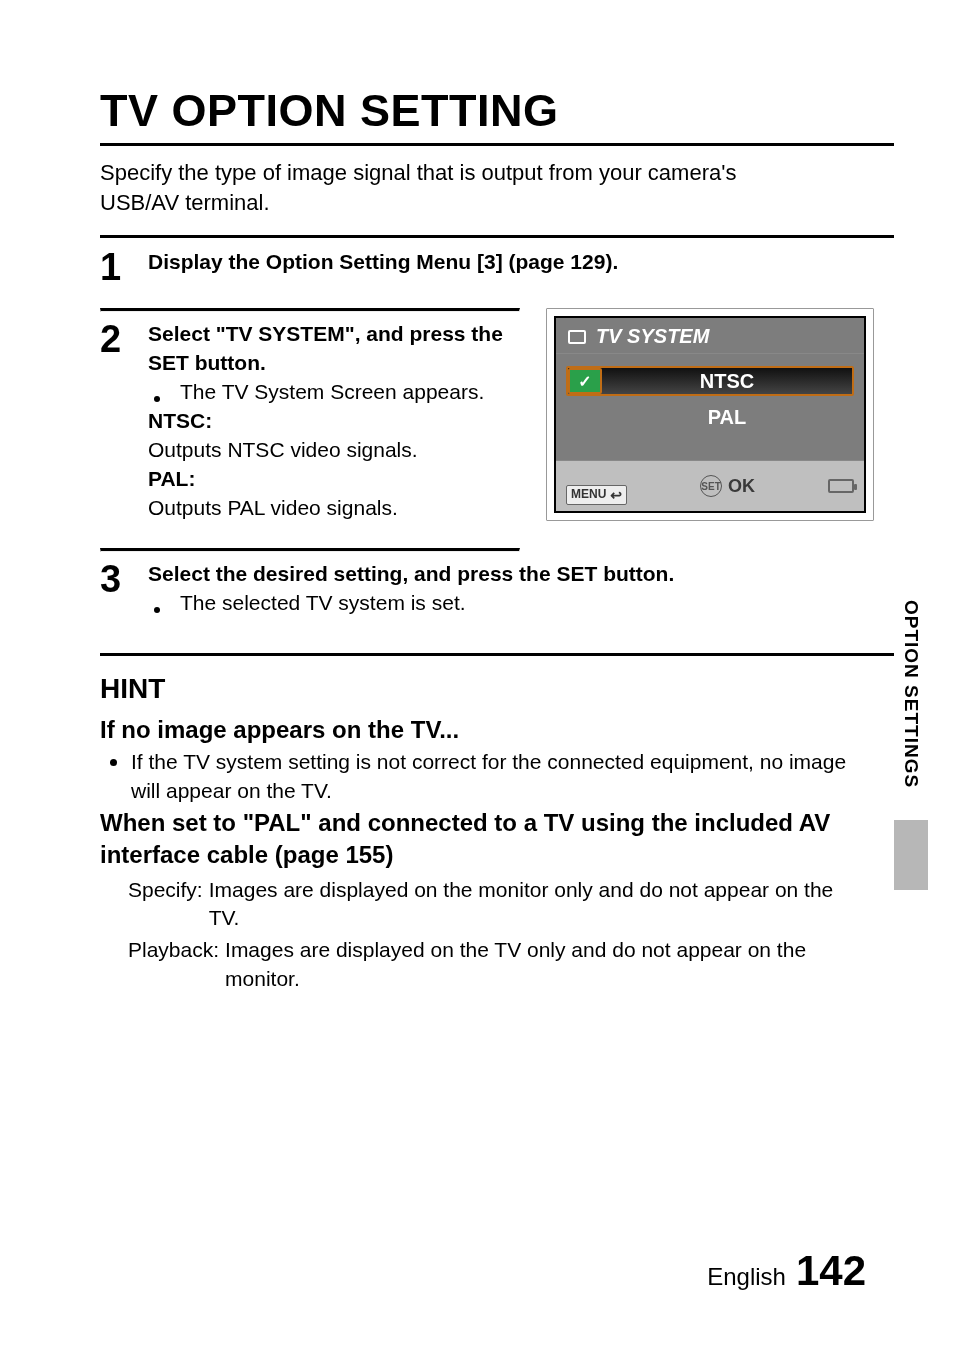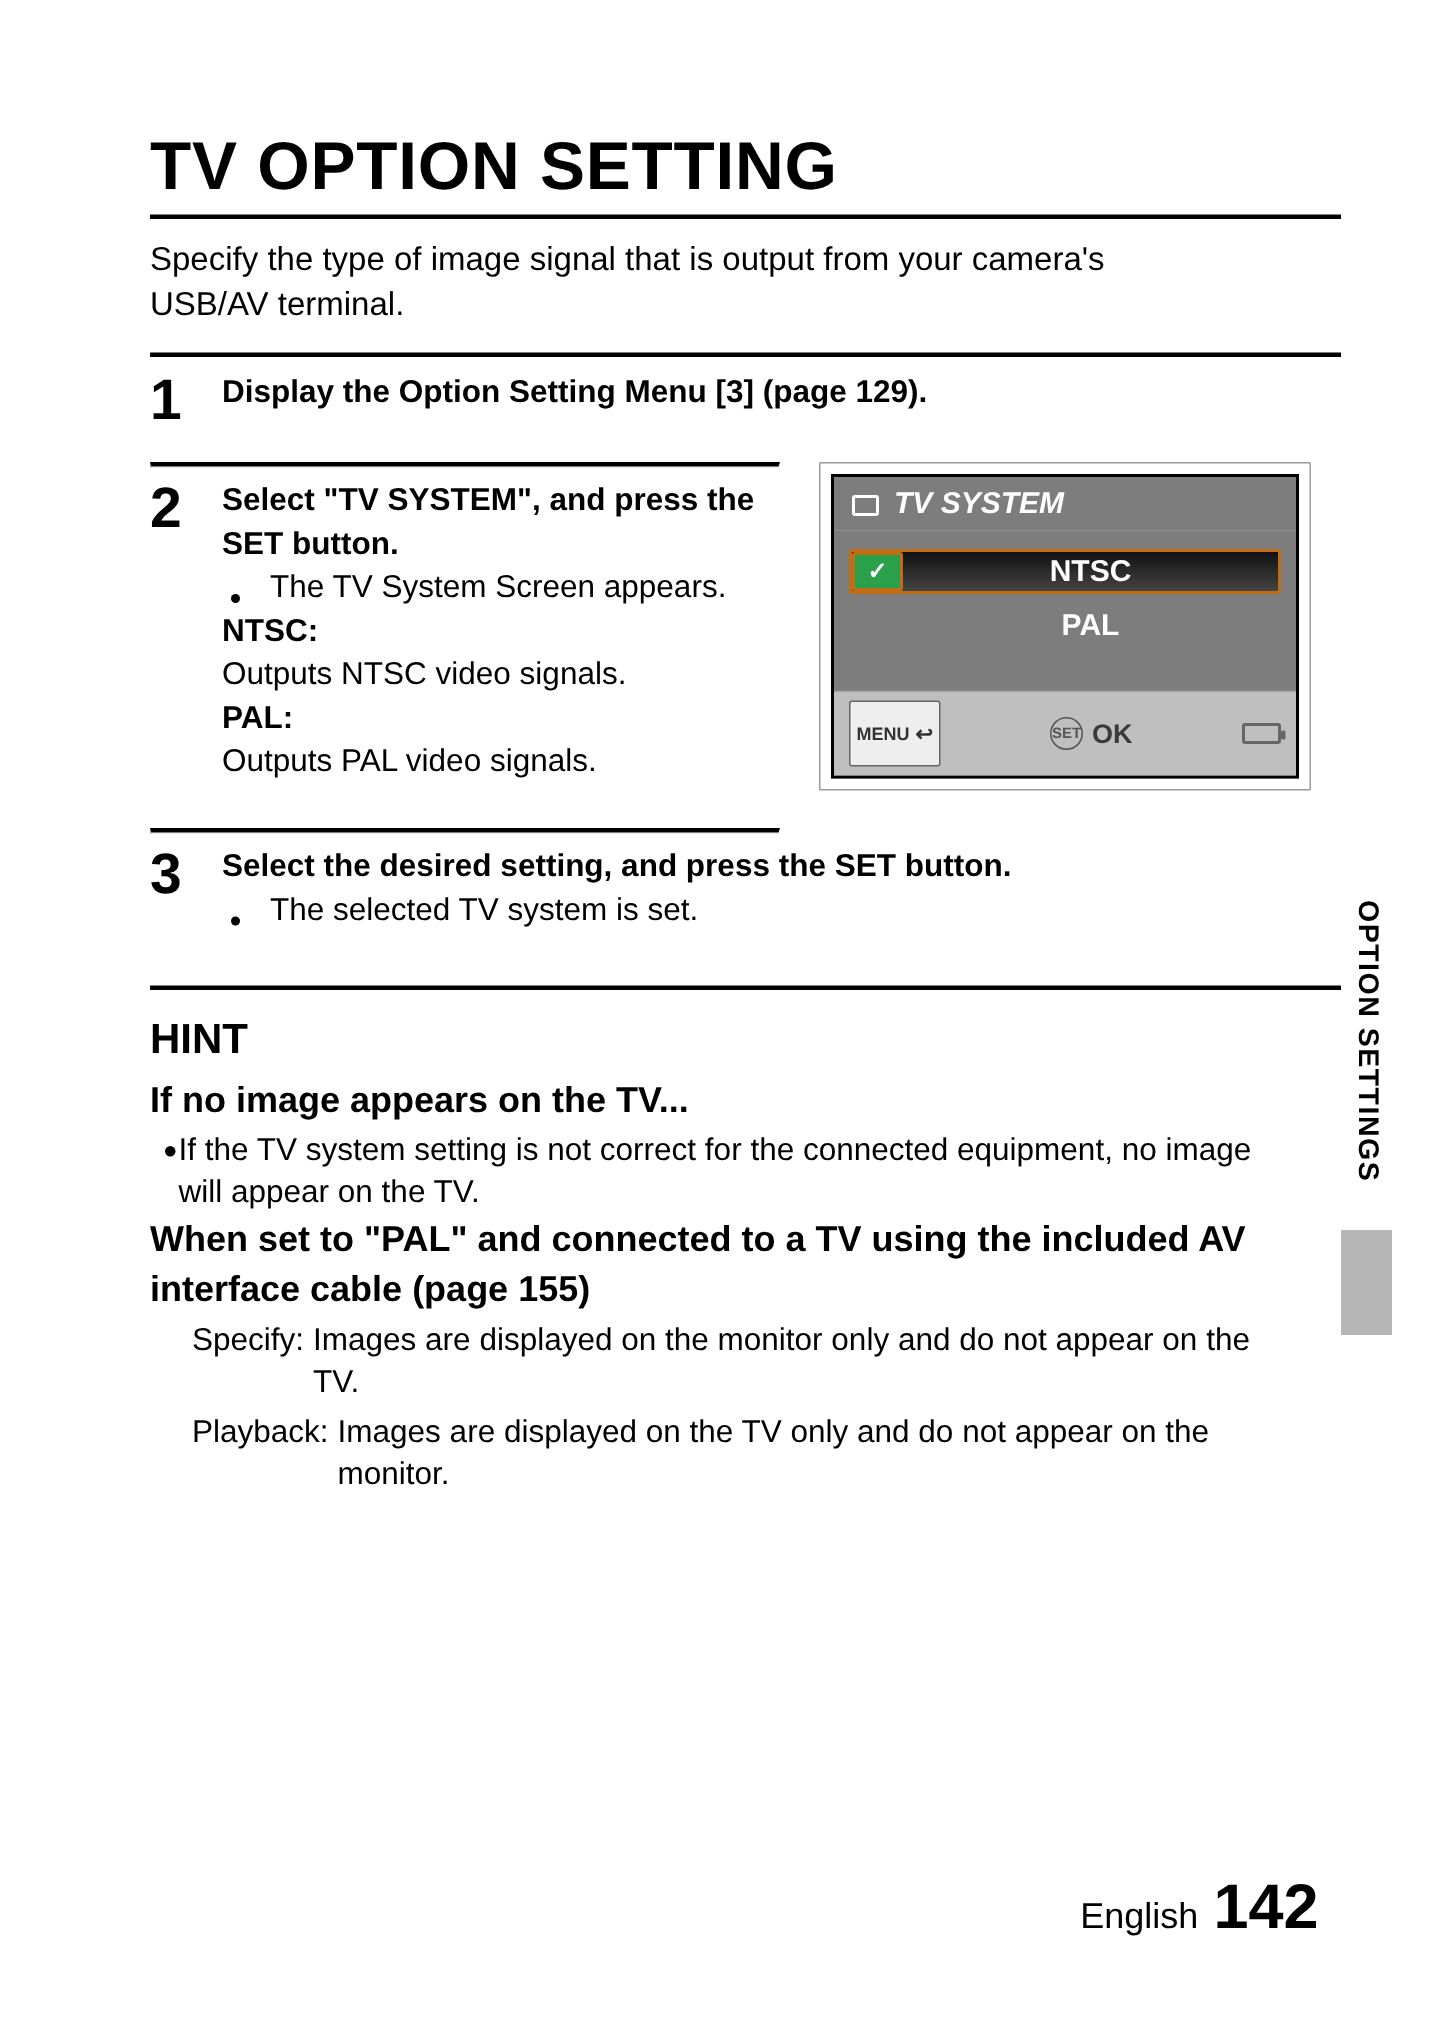--- a/index.html
+++ b/index.html
@@ -88,23 +88,23 @@
     background: #2aa04a; border: 2px solid #c06d16; border-radius: 2px; height:100%;
   }
   .cam-footer {
     display: flex; align-items: center; justify-content: space-between;
     background: #bfbfbf; color:#3a3a3a;
     padding: 6px 10px;
     font-weight: 700; font-size: 18px;
     border-top: 1px solid #888;
   }
   .cam-footer .menu-icon {
-    display:inline-flex; align-items:center; gap:4px;
-    background:#eee; border:1px solid #666; border-radius:2px; padding:13px 4px;
-    font-size:12px; font-weight:700; color:#333;
+    display:inline-flex; gap:4px;
+    background:#eee; border:1px solid #666; border-radius:2px; padding:1px 4px;
+    font-size:12px; font-weight:700; color:#333;margin-top:18px;
   }
   .cam-footer .menu-icon .arrow { font-size:14px; }
   .cam-footer .set-icon {
     display:inline-flex; align-items:center; justify-content:center;
     width:22px; height:22px; border:1.5px solid #555; border-radius:50%;
     font-size:10px; font-weight:700; color:#555; margin-right:2px;
   }
   .cam-footer .ok { display:inline-flex; align-items:center; gap:4px; }
   .cam-footer .batt {
     width:26px; height:14px; border:2px solid #666; border-radius:2px; position:relative;
@@ -115,21 +115,21 @@
 
   .hint-block {
     margin-top: 35px;
     border-top: 3px solid #000;
     padding-top: 14px;
     padding-right: 35px;
   }
   .hint-block .hint-title { font-weight:700; font-size:28px; margin-bottom:6px; }
   .hint-block .subhead { font-weight:700; font-size:24px; margin-top:2px; }
   .hint-block p { font-size:21px; line-height:1.35; }
-  .hint-block .bulleted { display:flex; gap:2px; margin-left:10px; margin-top:2px; }
+  .hint-block .bulleted { display:flex; gap:14px; margin-left:10px; margin-top:2px; }
   .hint-block .bulleted .dot { width:7px; height:7px; background:#000; border-radius:50%; margin-top:11px; flex-shrink:0; }
   .hint-block .defrow { display:flex; gap:6px; margin-left:28px; margin-top:4px; }
   .hint-block .defrow .k { flex-shrink:0; }
   .hint-block .defrow .v { }
 
   .side-tab {
     position: absolute;
     right: 28px;
     top: 600px;
     width: 30px;
@@ -140,21 +140,21 @@
     position:absolute; right:-2px; top:220px;
     width:34px; height:70px; background:#b7b7b7;
   }
   .side-tab .label {
     writing-mode: vertical-rl;
     font-weight:700; font-size:19px; letter-spacing:1px;
     z-index:1;
   }
 
   .footer {
-    position:absolute; right:75px; bottom:50px;
+    position:absolute; right:88px; bottom:50px;
     display:flex; align-items:baseline; gap:10px;
     font-size:24px;
     margin-left:12px;
   }
   .footer .num { font-size:42px; font-weight:700; }
 </style>
 </head>
 <body>
 
 <div class="page">

